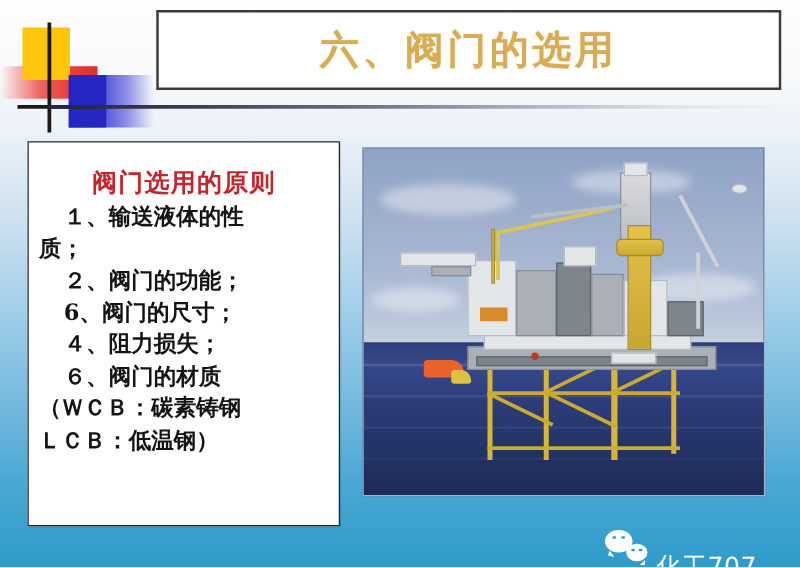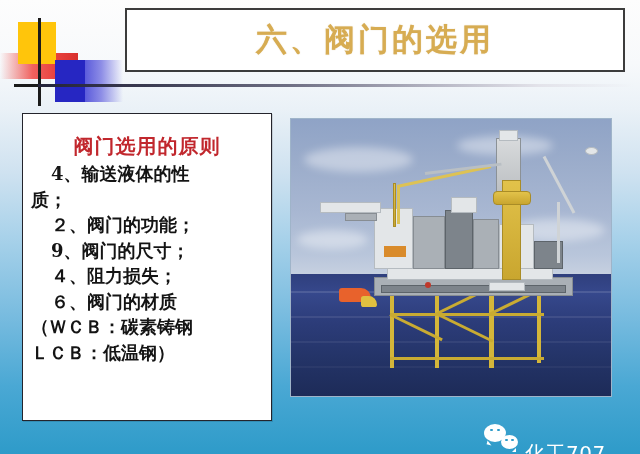--- a/index.html
+++ b/index.html
@@ -339,24 +339,24 @@
   </div>
   <div class="deco-rule"></div>
 
   <div class="title-box">
     <div class="title-text">六、阀门的选用</div>
   </div>
 
   <div class="text-panel">
     <div class="panel-heading">阀门选用的原则</div>
     <ul class="panel-list">
-      <li class="li-indent">4、输送液体的性</li>
+      <li class="li-indent">１、输送液体的性</li>
       <li class="li-wrapline">质；</li>
       <li class="li-indent">２、阀门的功能；</li>
-      <li class="li-indent">9、阀门的尺寸；</li>
+      <li class="li-indent">6、阀门的尺寸；</li>
       <li class="li-indent">４、阻力损失；</li>
       <li class="li-indent">６、阀门的材质</li>
       <li class="li-wrapline">（ＷＣＢ：碳素铸钢</li>
       <li class="li-center">ＬＣＢ：低温钢）</li>
     </ul>
   </div>
 
   <div class="photo-frame">
     <div class="photo">
       <div class="ph-sky"></div>

